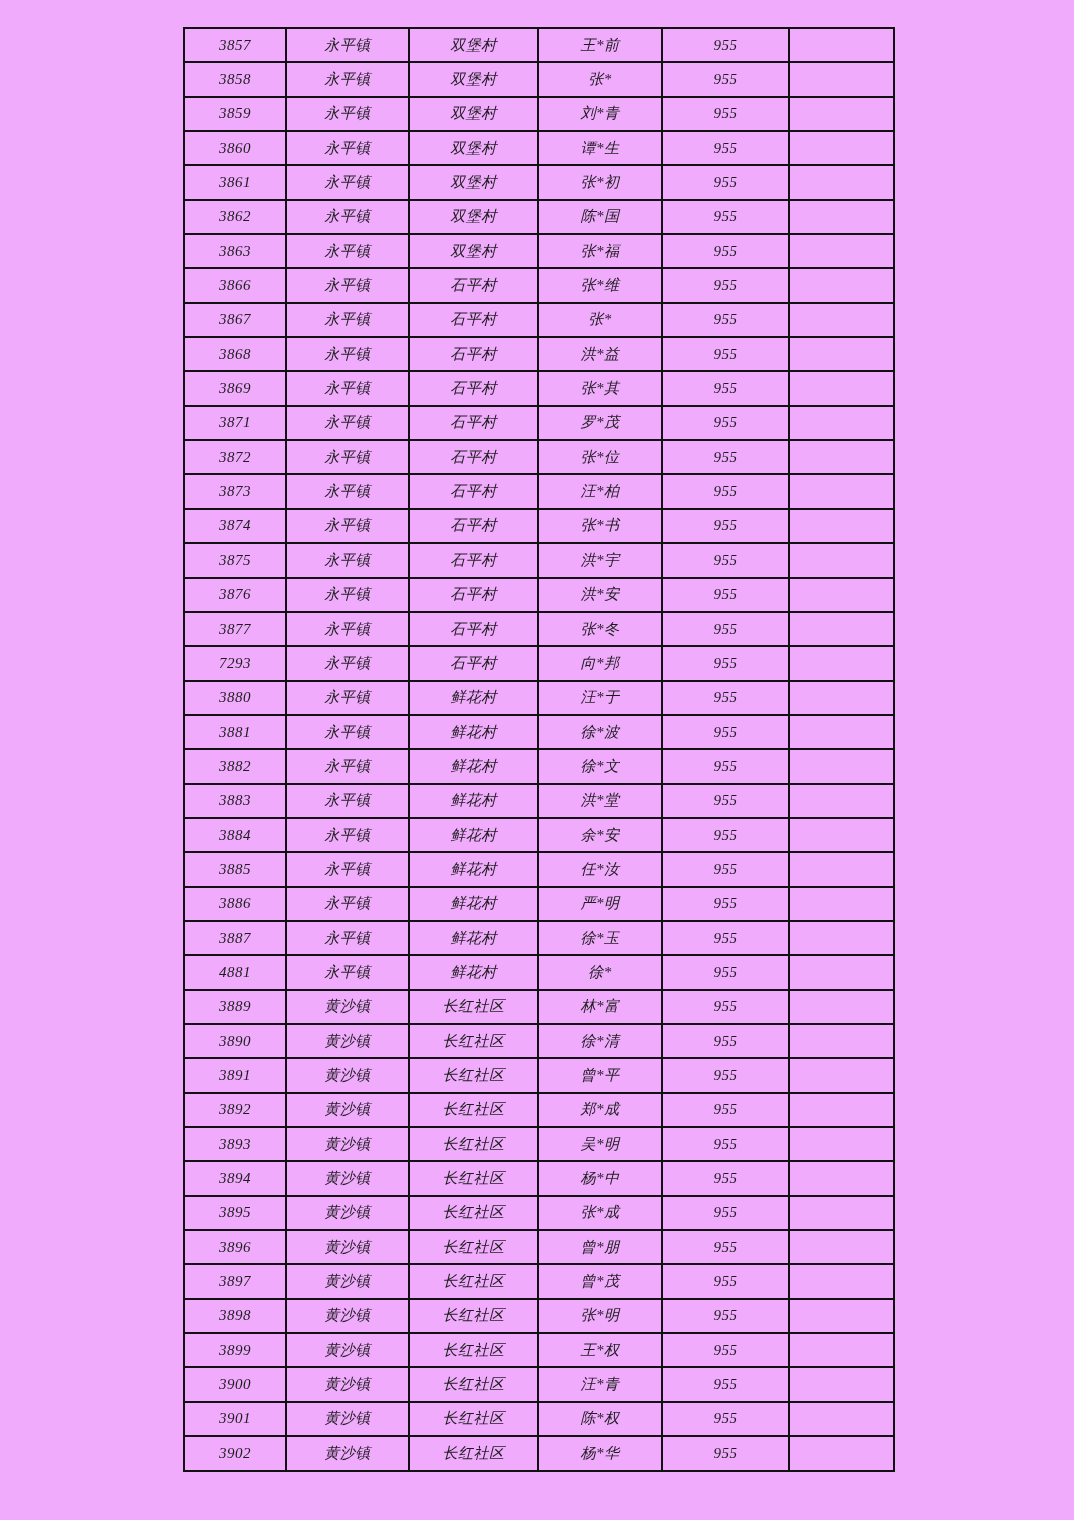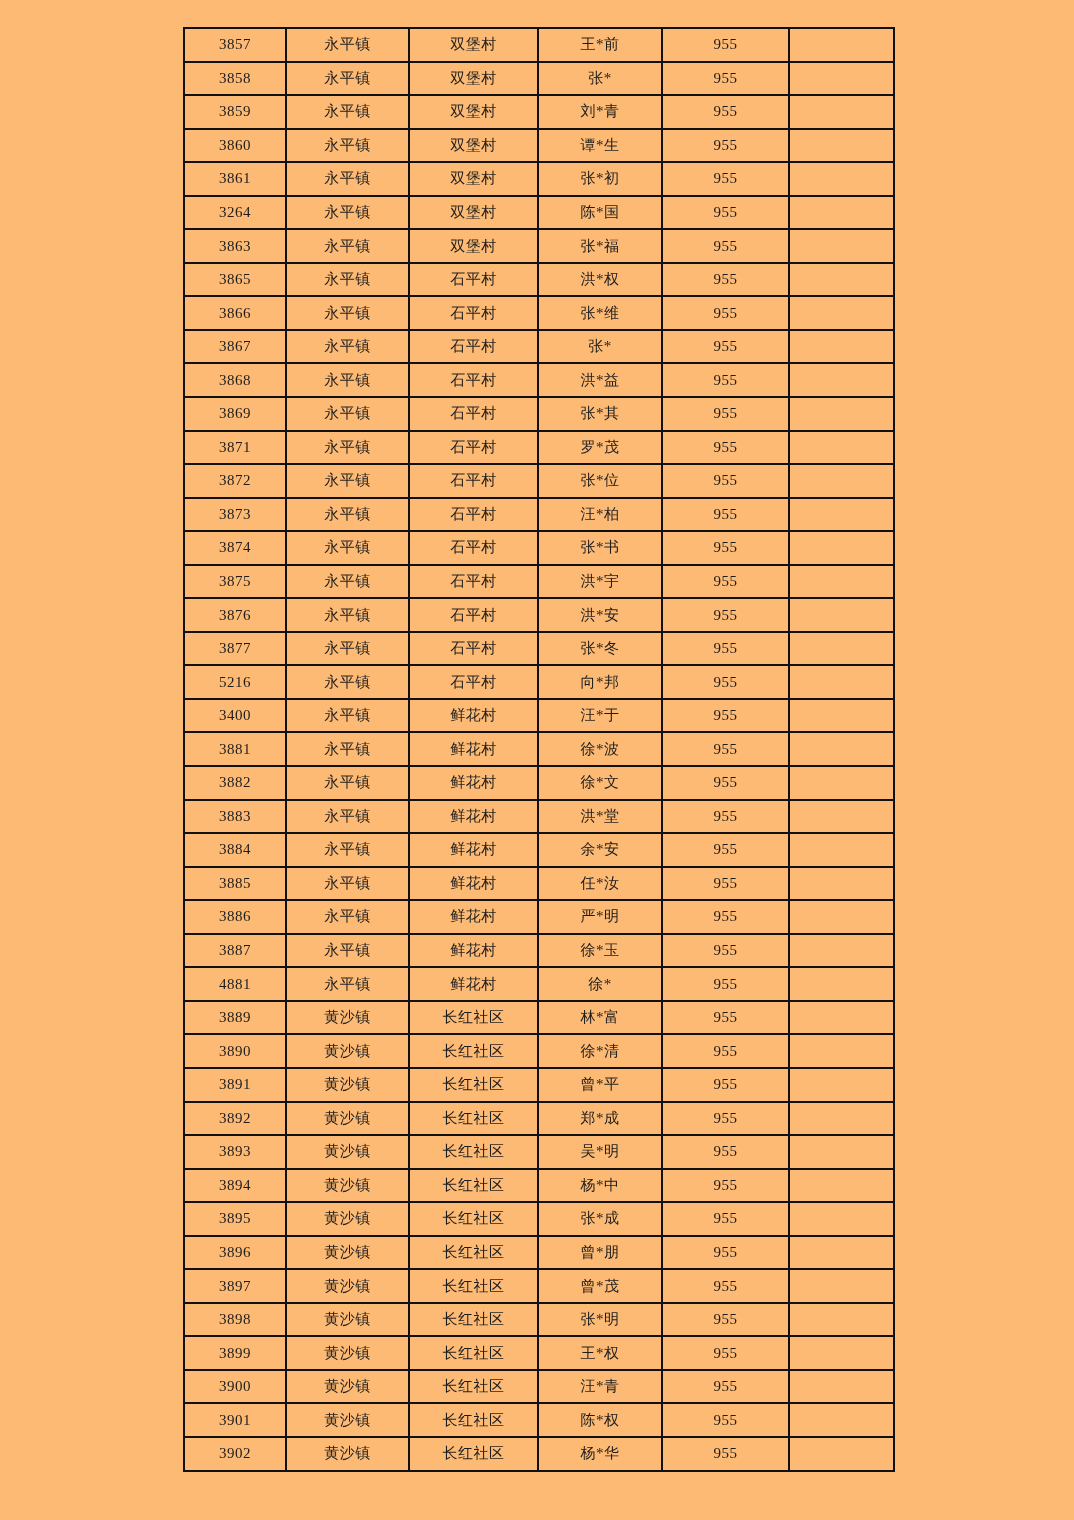--- a/index.html
+++ b/index.html
@@ -4,23 +4,24 @@
 <style>
   html, body {
     margin: 0;
     padding: 0;
     background: #ffffff;
   }
   .page {
     position: relative;
     width: 1074px;
     height: 1520px;
-    background: #fdba74;
+    background: #f0abfc;
     overflow: hidden;
     font-family: "Liberation Serif", "DejaVu Serif", serif;
+    font-style: italic;
   }
   table.data-table {
     position: absolute;
     left: 183px;
     top: 27px;
     width: 710px;
     height: 1445px;
     border-collapse: collapse;
     table-layout: fixed;
     border: 2px solid #111111;
@@ -88,44 +89,36 @@
         </tr>
         <tr>
           <td>3861</td>
           <td>永平镇</td>
           <td>双堡村</td>
           <td>张*初</td>
           <td>955</td>
           <td></td>
         </tr>
         <tr>
-          <td>3264</td>
+          <td>3862</td>
           <td>永平镇</td>
           <td>双堡村</td>
           <td>陈*国</td>
           <td>955</td>
           <td></td>
         </tr>
         <tr>
           <td>3863</td>
           <td>永平镇</td>
           <td>双堡村</td>
           <td>张*福</td>
           <td>955</td>
           <td></td>
         </tr>
         <tr>
-          <td>3865</td>
-          <td>永平镇</td>
-          <td>石平村</td>
-          <td>洪*权</td>
-          <td>955</td>
-          <td></td>
-        </tr>
-        <tr>
           <td>3866</td>
           <td>永平镇</td>
           <td>石平村</td>
           <td>张*维</td>
           <td>955</td>
           <td></td>
         </tr>
         <tr>
           <td>3867</td>
           <td>永平镇</td>
@@ -200,29 +193,29 @@
         </tr>
         <tr>
           <td>3877</td>
           <td>永平镇</td>
           <td>石平村</td>
           <td>张*冬</td>
           <td>955</td>
           <td></td>
         </tr>
         <tr>
-          <td>5216</td>
+          <td>7293</td>
           <td>永平镇</td>
           <td>石平村</td>
           <td>向*邦</td>
           <td>955</td>
           <td></td>
         </tr>
         <tr>
-          <td>3400</td>
+          <td>3880</td>
           <td>永平镇</td>
           <td>鲜花村</td>
           <td>汪*于</td>
           <td>955</td>
           <td></td>
         </tr>
         <tr>
           <td>3881</td>
           <td>永平镇</td>
           <td>鲜花村</td>

